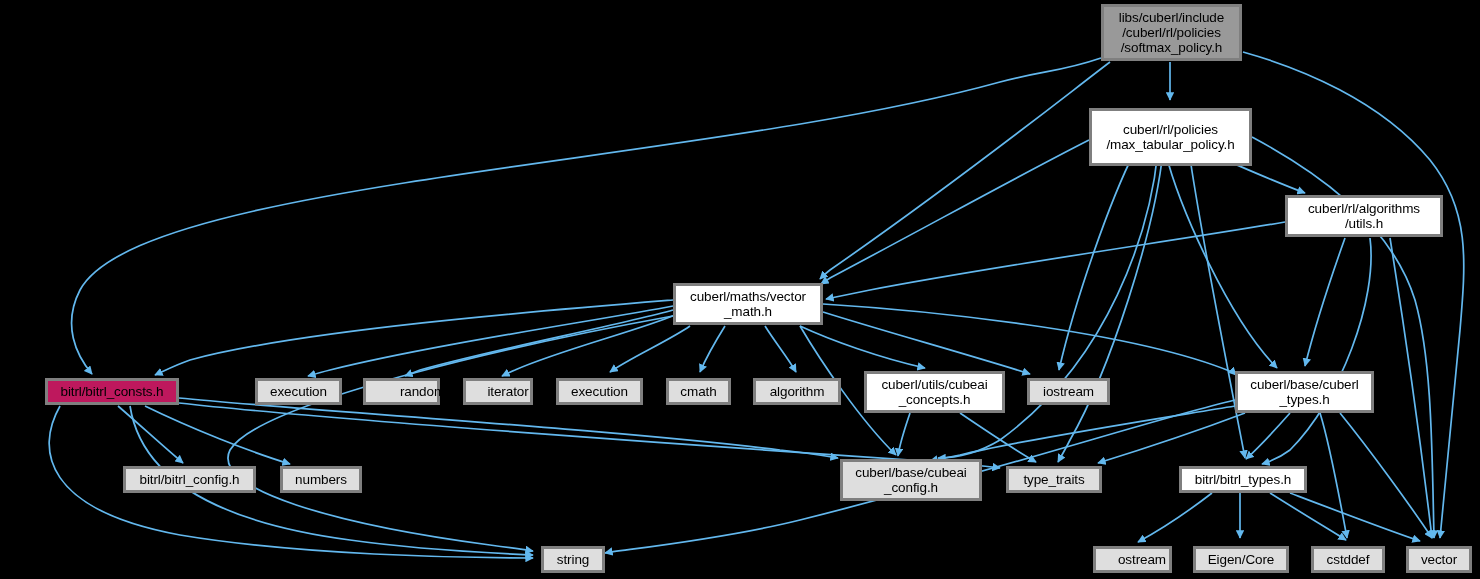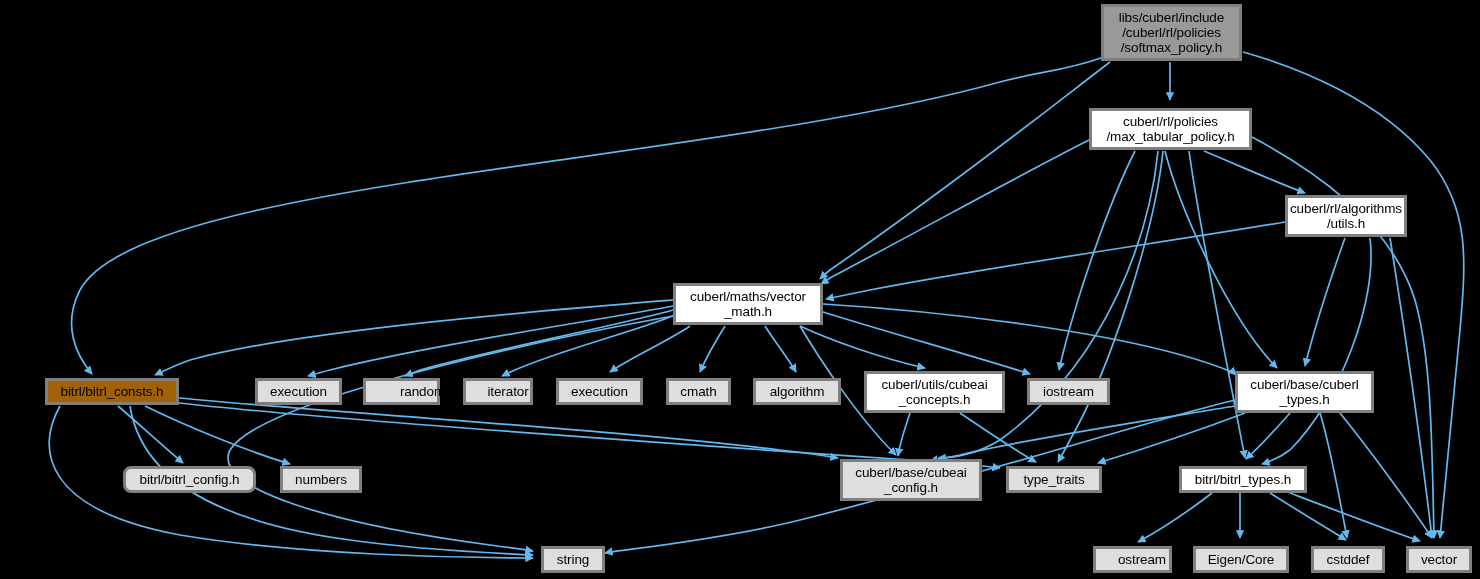--- a/index.html
+++ b/index.html
@@ -104,39 +104,39 @@
         <path d="M1212,493 C1190,510 1160,530 1138,542" fill="none" stroke="#63b8ee" stroke-width="1.7" marker-end="url(#arrow)"></path>
         <path d="M1240,493 C1240,512 1240,528 1240,538" fill="none" stroke="#63b8ee" stroke-width="1.7" marker-end="url(#arrow)"></path>
         <path d="M1270,493 C1300,512 1330,530 1346,540" fill="none" stroke="#63b8ee" stroke-width="1.7" marker-end="url(#arrow)"></path>
         <path d="M1290,493 C1340,512 1395,533 1420,541" fill="none" stroke="#63b8ee" stroke-width="1.7" marker-end="url(#arrow)"></path>
       </g>
   </svg>
   <div id="nodes-layer">
       <div class="node root" style="left: 1101px; top: 4px; width: 141px; height: 57px; background: rgb(153, 153, 153); border-color: rgb(127, 127, 127);">libs/cuberl/include
 /cuberl/rl/policies
 /softmax_policy.h</div>
-      <div class="node hdr" style="left: 1089px; top: 108px; width: 163px; height: 42px; background: rgb(255, 255, 255); border-color: rgb(127, 127, 127);">cuberl/rl/policies
+      <div class="node hdr" style="left: 1089px; top: 108px; width: 163px; height: 58px; background: rgb(255, 255, 255); border-color: rgb(127, 127, 127);">cuberl/rl/policies
 /max_tabular_policy.h</div>
-      <div class="node hdr" style="left: 1285px; top: 195px; width: 122px; height: 42px; background: rgb(255, 255, 255); border-color: rgb(127, 127, 127);">cuberl/rl/algorithms
+      <div class="node hdr" style="left: 1285px; top: 195px; width: 158px; height: 42px; background: rgb(255, 255, 255); border-color: rgb(127, 127, 127);">cuberl/rl/algorithms
 /utils.h</div>
       <div class="node hdr" style="left: 673px; top: 283px; width: 150px; height: 42px; background: rgb(255, 255, 255); border-color: rgb(127, 127, 127);">cuberl/maths/vector
 _math.h</div>
-      <div class="node hdr" style="left: 45px; top: 378px; width: 134px; height: 27px; background: #a16207; border-color: rgb(127, 127, 127);">bitrl/bitrl_consts.h</div>
+      <div class="node hdr" style="left: 45px; top: 378px; width: 134px; height: 27px; background: #be185d; border-color: rgb(127, 127, 127);">bitrl/bitrl_consts.h</div>
       <div class="node lib" style="left: 255px; top: 378px; width: 87px; height: 27px; background: rgb(222, 222, 222); border-color: rgb(127, 127, 127);">execution</div>
       <div class="node lib" style="left: 363px; top: 378px; width: 77px; height: 27px; background: rgb(222, 222, 222); border-color: rgb(127, 127, 127); padding-left: 42px;">random</div>
       <div class="node lib" style="left: 463px; top: 378px; width: 70px; height: 27px; background: rgb(222, 222, 222); border-color: rgb(127, 127, 127); padding-left: 20px;">iterator</div>
       <div class="node lib" style="left: 556px; top: 378px; width: 87px; height: 27px; background: rgb(222, 222, 222); border-color: rgb(127, 127, 127);">execution</div>
       <div class="node lib" style="left: 666px; top: 378px; width: 65px; height: 27px; background: rgb(222, 222, 222); border-color: rgb(127, 127, 127);">cmath</div>
       <div class="node lib" style="left: 753px; top: 378px; width: 88px; height: 27px; background: rgb(222, 222, 222); border-color: rgb(127, 127, 127);">algorithm</div>
       <div class="node hdr" style="left: 864px; top: 371px; width: 141px; height: 42px; background: rgb(255, 255, 255); border-color: rgb(127, 127, 127);">cuberl/utils/cubeai
 _concepts.h</div>
       <div class="node lib" style="left: 1027px; top: 378px; width: 83px; height: 27px; background: rgb(222, 222, 222); border-color: rgb(127, 127, 127);">iostream</div>
       <div class="node hdr" style="left: 1235px; top: 371px; width: 139px; height: 42px; background: rgb(255, 255, 255); border-color: rgb(127, 127, 127);">cuberl/base/cuberl
 _types.h</div>
-      <div class="node lib" style="left: 123px; top: 466px; width: 133px; height: 27px; background: rgb(222, 222, 222); border-color: rgb(127, 127, 127); border-radius: 8px;">bitrl/bitrl_config.h</div>
+      <div class="node lib" style="left: 123px; top: 466px; width: 133px; height: 27px; background: rgb(222, 222, 222); border-color: rgb(127, 127, 127);">bitrl/bitrl_config.h</div>
       <div class="node lib" style="left: 280px; top: 466px; width: 82px; height: 27px; background: rgb(222, 222, 222); border-color: rgb(127, 127, 127);">numbers</div>
       <div class="node lib" style="left: 840px; top: 459px; width: 142px; height: 42px; background: rgb(222, 222, 222); border-color: rgb(127, 127, 127);">cuberl/base/cubeai
 _config.h</div>
       <div class="node lib" style="left: 1006px; top: 466px; width: 96px; height: 27px; background: rgb(222, 222, 222); border-color: rgb(127, 127, 127);">type_traits</div>
       <div class="node hdr" style="left: 1179px; top: 466px; width: 128px; height: 27px; background: rgb(255, 255, 255); border-color: rgb(127, 127, 127);">bitrl/bitrl_types.h</div>
       <div class="node lib" style="left: 541px; top: 546px; width: 64px; height: 27px; background: rgb(222, 222, 222); border-color: rgb(127, 127, 127);">string</div>
       <div class="node lib" style="left: 1093px; top: 546px; width: 79px; height: 27px; background: rgb(222, 222, 222); border-color: rgb(127, 127, 127); padding-left: 19px;">ostream</div>
       <div class="node lib" style="left: 1193px; top: 546px; width: 96px; height: 27px; background: rgb(222, 222, 222); border-color: rgb(127, 127, 127);">Eigen/Core</div>
       <div class="node lib" style="left: 1311px; top: 546px; width: 74px; height: 27px; background: rgb(222, 222, 222); border-color: rgb(127, 127, 127);">cstddef</div>
       <div class="node lib" style="left: 1406px; top: 546px; width: 66px; height: 27px; background: rgb(222, 222, 222); border-color: rgb(127, 127, 127);">vector</div>

